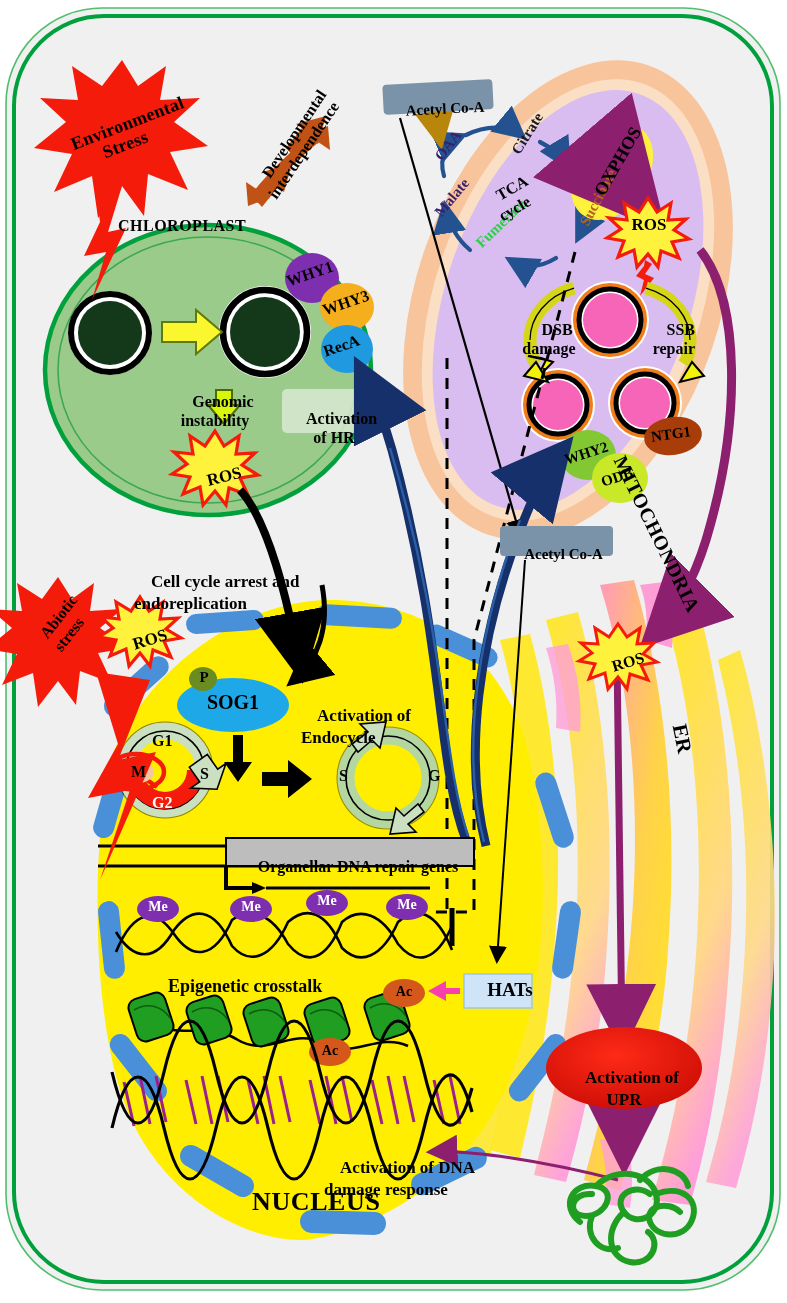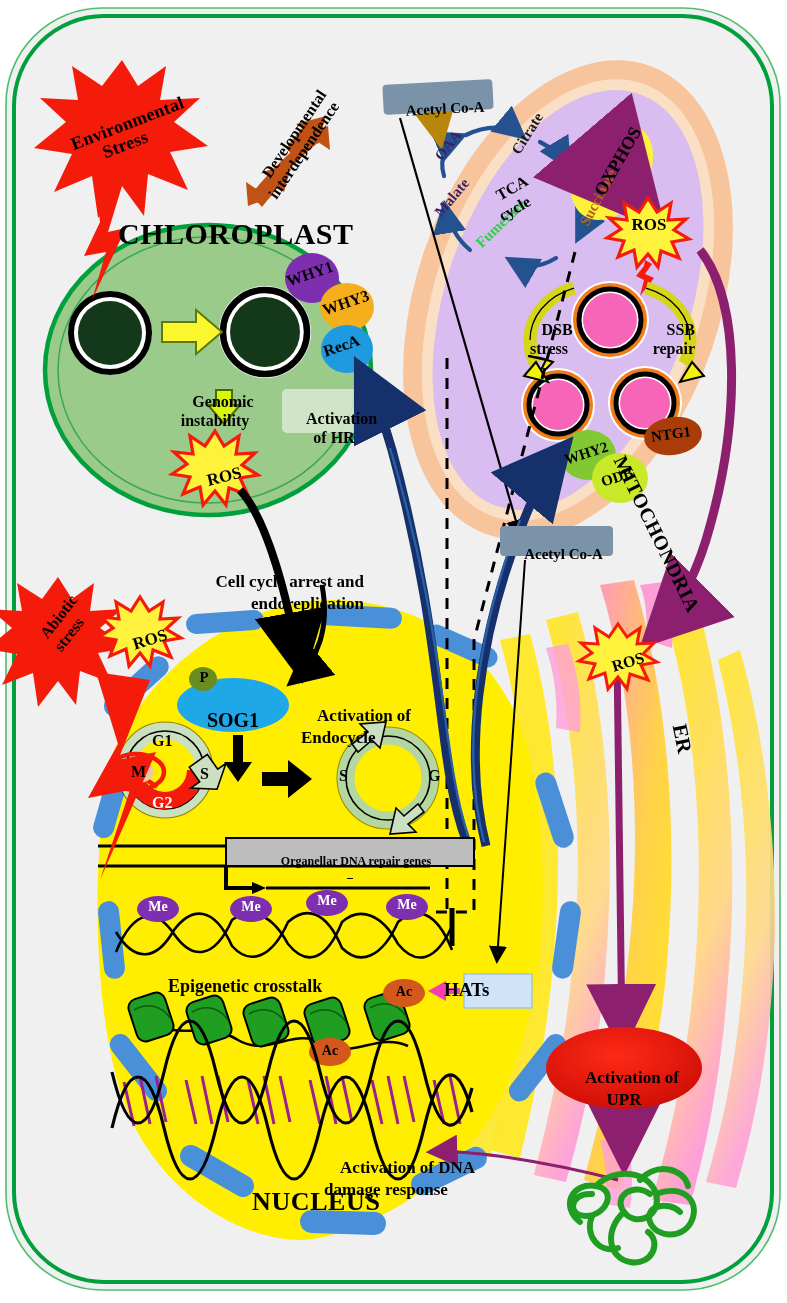--- a/index.html
+++ b/index.html
@@ -370,21 +370,21 @@
   <div class="lbl" style="left:42px;top:98px;width:160px;font-size:18px;transform:rotate(-21deg);text-align:center;letter-spacing:.3px;">
     <span style="white-space:pre-line;">Environmental
 Stress</span>
   </div>
 
   <div class="lbl" style="left:212px;top:112px;width:170px;font-size:16px;transform:rotate(-56deg);text-align:center;">
     <span style="white-space:pre-line;">Developmental
 interdependence</span>
   </div>
 
-  <div class="lbl" style="left:118px;top:218px;font-size:30px;letter-spacing:.5px;"><span>CHLOROPLAST</span></div>
+  <div class="lbl" style="left:118px;top:218px;font-size:16px;letter-spacing:.5px;"><span>CHLOROPLAST</span></div>
 
   <div class="lbl" style="left:286px;top:266px;font-size:16px;transform:rotate(-19deg);"><span>WHY1</span></div>
   <div class="lbl" style="left:322px;top:295px;font-size:16px;transform:rotate(-19deg);"><span>WHY3</span></div>
   <div class="lbl" style="left:323px;top:338px;font-size:16px;transform:rotate(-19deg);"><span>RecA</span></div>
 
   <div class="lbl" style="left:155px;top:374px;width:120px;font-size:16px;text-align:center;line-height:1.18;">
     <span style="white-space:pre-line;">Genomic
 instability</span>
   </div>
 
@@ -410,85 +410,85 @@
     <span style="white-space:pre-line;">TCA
 cycle</span>
   </div>
 
   <div class="lbl" style="left:580px;top:152px;font-size:18px;transform:rotate(-60deg);"><span>OXPHOS</span></div>
 
   <div class="lbl" style="left:626px;top:216px;width:46px;font-size:17px;text-align:center;"><span>ROS</span></div>
 
   <div class="lbl" style="left:522px;top:303px;width:54px;font-size:16px;text-align:center;line-height:1.15;">
     <span style="white-space:pre-line;">DSB
-stress</span>
+damage</span>
   </div>
   <div class="lbl" style="left:641px;top:303px;width:54px;font-size:16px;text-align:right;line-height:1.15;">
     <span style="white-space:pre-line;">SSB
 repair</span>
   </div>
 
   <div class="lbl" style="left:564px;top:446px;font-size:15px;transform:rotate(-18deg);"><span>WHY2</span></div>
   <div class="lbl" style="left:601px;top:470px;font-size:15px;transform:rotate(-18deg);"><span>ODB</span></div>
   <div class="lbl" style="left:651px;top:427px;font-size:15px;transform:rotate(-8deg);"><span>NTG1</span></div>
 
   <div class="lbl" style="left:638px;top:424px;font-size:20px;transform:rotate(64deg);transform-origin:left top;letter-spacing:.4px;">
     <span>MITOCHONDRIA</span>
   </div>
 
   <div class="lbl" style="left:503px;top:531px;width:107px;font-size:15px;text-align:center;">
     <span>Acetyl Co-A</span>
   </div>
 
-  <div class="lbl" style="left:134px;top:550px;width:230px;font-size:17px;text-align:right;line-height:1.25;">
+  <div class="lbl" style="left:134px;top:550px;width:230px;font-size:17px;text-align:left;line-height:1.25;">
     <span style="white-space:pre-line;">Cell cycle arrest and
 endoreplication</span>
   </div>
 
   <div class="lbl" style="left:14px;top:592px;width:96px;font-size:16px;text-align:center;transform:rotate(-52deg);line-height:1.15;">
     <span style="white-space:pre-line;">Abiotic
 stress</span>
   </div>
 
   <div class="lbl" style="left:116px;top:616px;width:48px;font-size:17px;text-align:center;transform:rotate(-17deg);">
     <span>ROS</span>
   </div>
 
-  <div class="lbl" style="left:194px;top:692px;width:78px;font-size:20px;text-align:center;margin-top:18px;"><span>SOG1</span></div>
+  <div class="lbl" style="left:194px;top:692px;width:78px;font-size:20px;text-align:center;"><span>SOG1</span></div>
   <div class="lbl" style="left:196px;top:670px;width:16px;font-size:15px;text-align:center;"><span>P</span></div>
 
   <div class="lbl" style="left:301px;top:684px;width:150px;font-size:17px;line-height:1.25;">
     <span style="white-space:pre-line;">Activation of
 Endocycle</span>
   </div>
 
   <div class="lbl" style="left:152px;top:733px;font-size:16px;"><span>G1</span></div>
   <div class="lbl" style="left:200px;top:766px;font-size:16px;"><span>S</span></div>
   <div class="lbl" style="left:152px;top:795px;font-size:16px;color:#fff;"><span>G2</span></div>
   <div class="lbl" style="left:131px;top:764px;font-size:16px;"><span>M</span></div>
   <div class="lbl" style="left:339px;top:768px;font-size:16px;"><span>S</span></div>
   <div class="lbl" style="left:428px;top:768px;font-size:16px;"><span>G</span></div>
 
-  <div class="lbl" style="left:228px;top:842px;width:244px;font-size:12px;text-align:center;text-decoration:underline;">
+  <div class="lbl" style="left:228px;top:842px;width:244px;font-size:16px;text-align:center;">
     <span>Organellar DNA repair genes</span>
   </div>
 
   <div class="lbl" style="left:145px;top:900px;width:26px;font-size:14px;text-align:center;color:#fff;"><span>Me</span></div>
   <div class="lbl" style="left:238px;top:900px;width:26px;font-size:14px;text-align:center;color:#fff;"><span>Me</span></div>
   <div class="lbl" style="left:314px;top:894px;width:26px;font-size:14px;text-align:center;color:#fff;"><span>Me</span></div>
   <div class="lbl" style="left:394px;top:898px;width:26px;font-size:14px;text-align:center;color:#fff;"><span>Me</span></div>
 
   <div class="lbl" style="left:150px;top:958px;width:250px;font-size:18px;text-align:left;">
     <span>Epigenetic crosstalk</span>
   </div>
 
   <div class="lbl" style="left:392px;top:985px;width:24px;font-size:14px;text-align:center;"><span>Ac</span></div>
   <div class="lbl" style="left:318px;top:1044px;width:24px;font-size:14px;text-align:center;"><span>Ac</span></div>
 
-  <div class="lbl" style="left:444px;top:980px;width:60px;font-size:19px;text-align:left;"><span>HATs</span></div>
+  <div class="lbl" style="left:480px;top:980px;width:60px;font-size:19px;text-align:center;"><span>HATs</span></div>
 
   <div class="lbl" style="left:324px;top:1136px;width:196px;font-size:17px;line-height:1.25;">
     <span style="white-space:pre-line;">Activation of DNA
 damage response</span>
   </div>
 
   <div class="lbl" style="left:252px;top:1188px;font-size:26px;letter-spacing:.6px;"><span>NUCLEUS</span></div>
 
   <div class="lbl" style="left:596px;top:640px;width:46px;font-size:16px;text-align:center;transform:rotate(-17deg);">
     <span>ROS</span>

